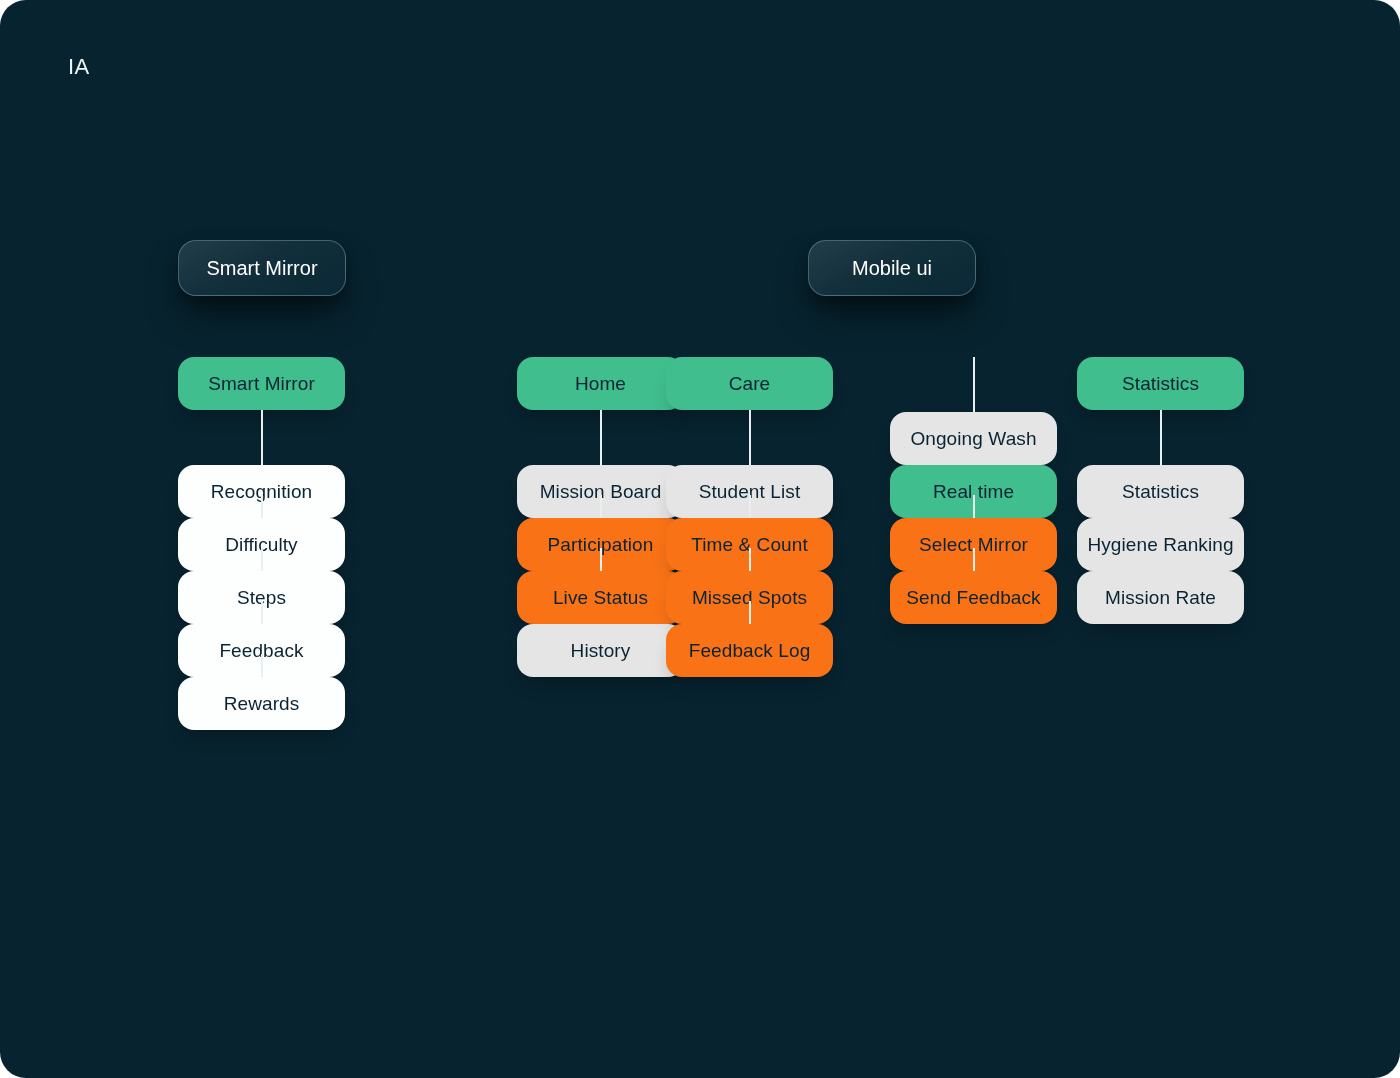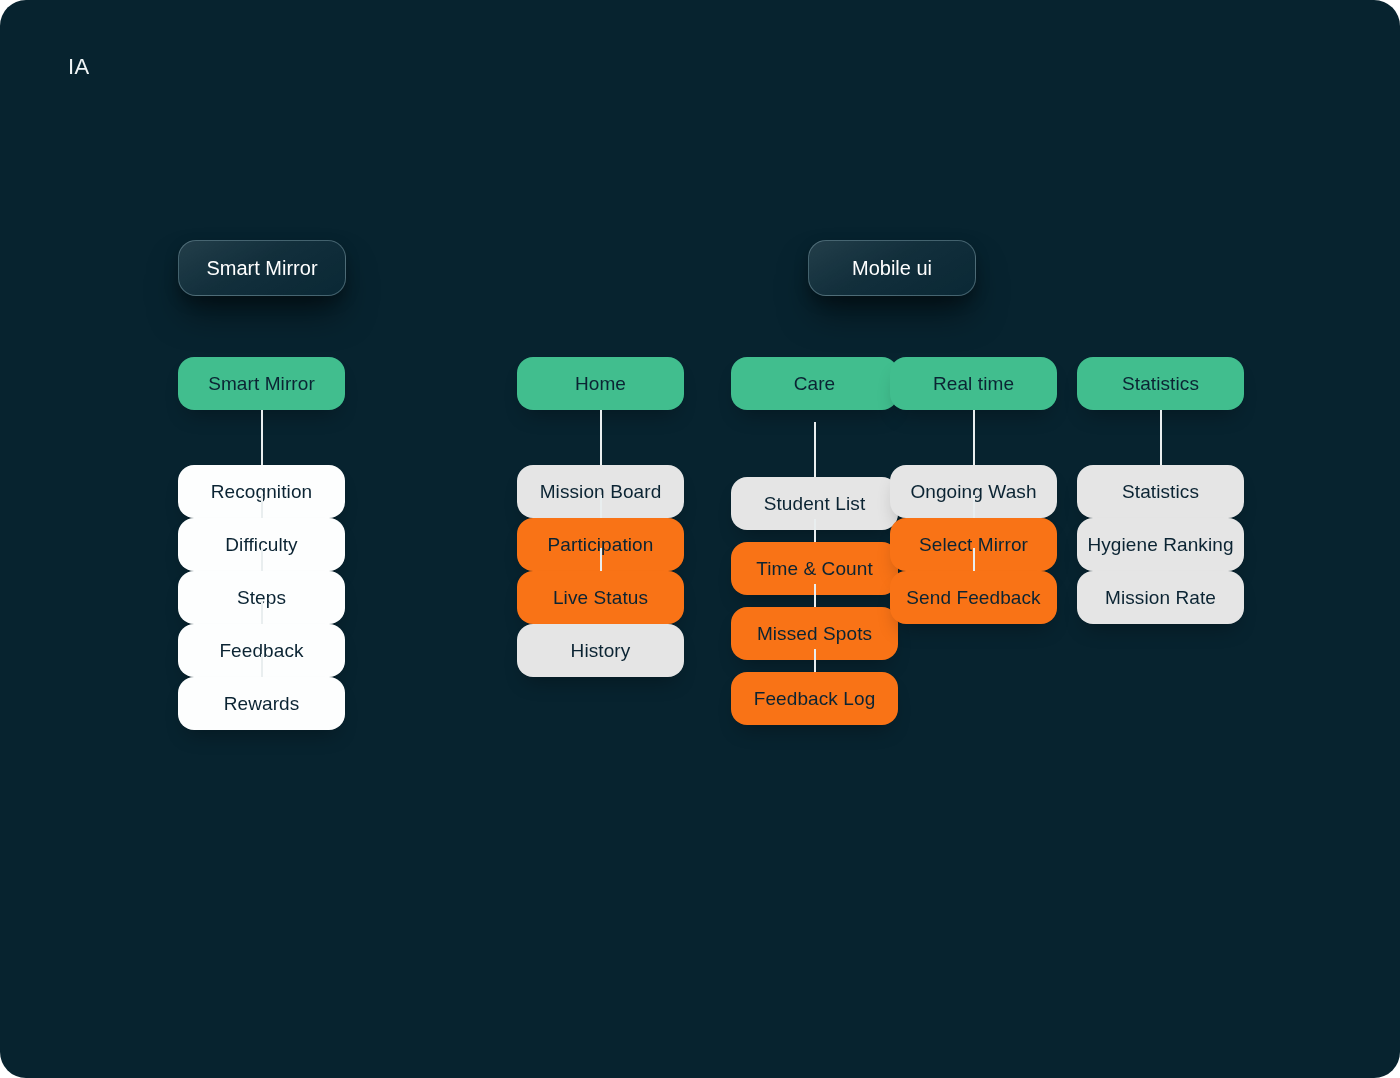--- a/index.html
+++ b/index.html
@@ -99,31 +99,31 @@
   </div>
 
   <div class="column" style="left:517px;">
     <div class="node node--green">Home</div>
     <div class="node node--yellow line first-gap">Mission Board</div>
     <div class="node node--gray line">Participation</div>
     <div class="node node--gray line">Live Status</div>
     <div class="node node--yellow">History</div>
   </div>
 
-  <div class="column" style="left:731px;gap:12px;">
+  <div class="column" style="left:666px;">
     <div class="node node--green">Care</div>
     <div class="node node--yellow line first-gap">Student List</div>
     <div class="node node--gray line">Time &amp; Count</div>
     <div class="node node--gray line">Missed Spots</div>
     <div class="node node--gray line">Feedback Log</div>
   </div>
 
   <div class="column" style="left:890px;">
+    <div class="node node--yellow line first-gap">Ongoing Wash</div>
     <div class="node node--green">Real time</div>
-    <div class="node node--yellow line first-gap">Ongoing Wash</div>
     <div class="node node--gray line">Select Mirror</div>
     <div class="node node--gray line">Send Feedback</div>
   </div>
 
   <div class="column" style="left:1077px;">
     <div class="node node--green">Statistics</div>
     <div class="node node--yellow line first-gap">Statistics</div>
     <div class="node node--yellow">Hygiene Ranking</div>
     <div class="node node--yellow">Mission Rate</div>
   </div>

